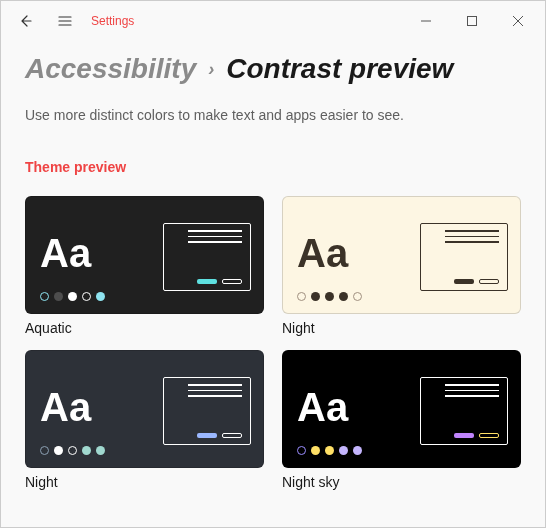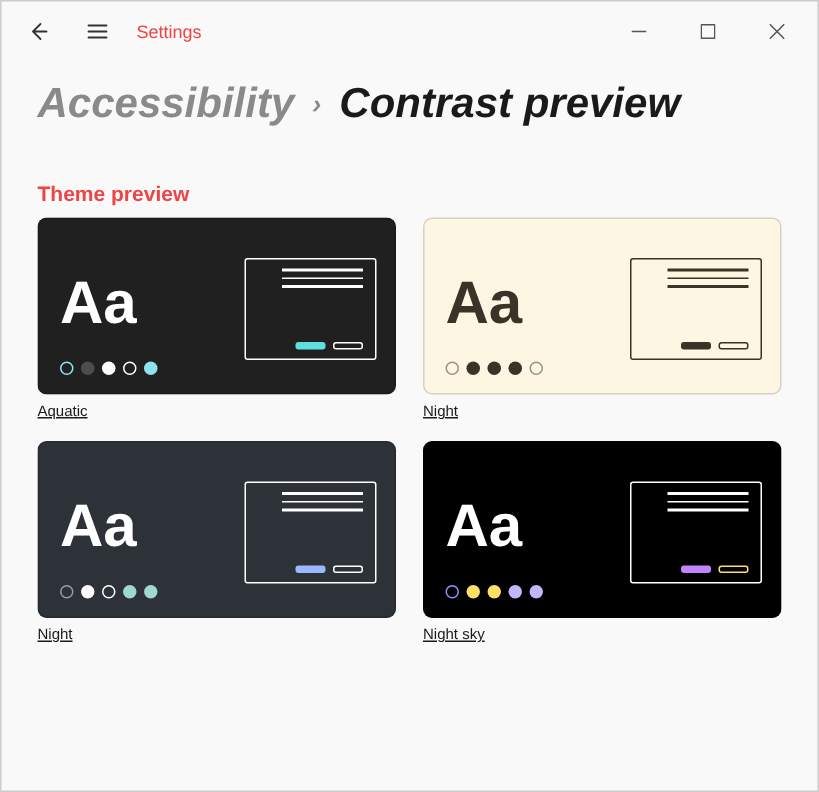--- a/index.html
+++ b/index.html
@@ -76,21 +76,21 @@
     .section-label {
       margin-top: 36px;
       font-size: 14px;
       font-weight: 600;
       color: #ef4444;
     }
     .grid {
       display: grid;
       grid-template-columns: 1fr 1fr;
       gap: 14px 18px;
-      margin-top: 8px;
+      margin-top: 21px;
     }
     .theme {
       display: flex;
       flex-direction: column;
       gap: 6px;
     }
     .card {
       height: 118px;
       border-radius: 6px;
       position: relative;
@@ -140,21 +140,21 @@
     .line { height: 1.5px; }
     .btns {
       position: absolute;
       bottom: 6px;
       right: 8px;
       display: flex;
       gap: 5px;
     }
     .btnp { width: 20px; height: 5px; border-radius: 2px; }
     .btnp.out { border: 1.5px solid; background: transparent; }
-    .name { font-size: 10px; color: #1a1a1a; text-decoration: underline; }
+    .name { font-size: 14px; color: #1a1a1a; }
   </style>
 </head>
 <body>
 
 <div class="titlebar">
   <div class="tb-btn">
     <svg width="16" height="16" viewBox="0 0 16 16">
         <path d="M10 3 L5 8 L10 13 M5 8 H14" stroke="#333" stroke-width="1.2" fill="none" stroke-linecap="round" stroke-linejoin="round"></path>
       </svg>
   </div>
@@ -183,20 +183,21 @@
   </div>
 </div>
 
 <div class="content">
   <div class="breadcrumb">
     <span class="bc-prev">Accessibility</span>
     <span class="bc-sep">›</span>
     <span class="bc-curr">Contrast preview</span>
   </div>
 
+  <p class="description">Use more distinct colors to make text and apps easier to see.</p>
 
   <div class="section-label">Theme preview</div>
 
   <div class="grid">
 
     <div class="theme">
       <div class="card" style="background:#202020">
         <div class="aa" style="color:#ffffff">Aa</div>
         <div class="dots">
           <span class="dot outlined" style="color:#8ee3ef"></span>

